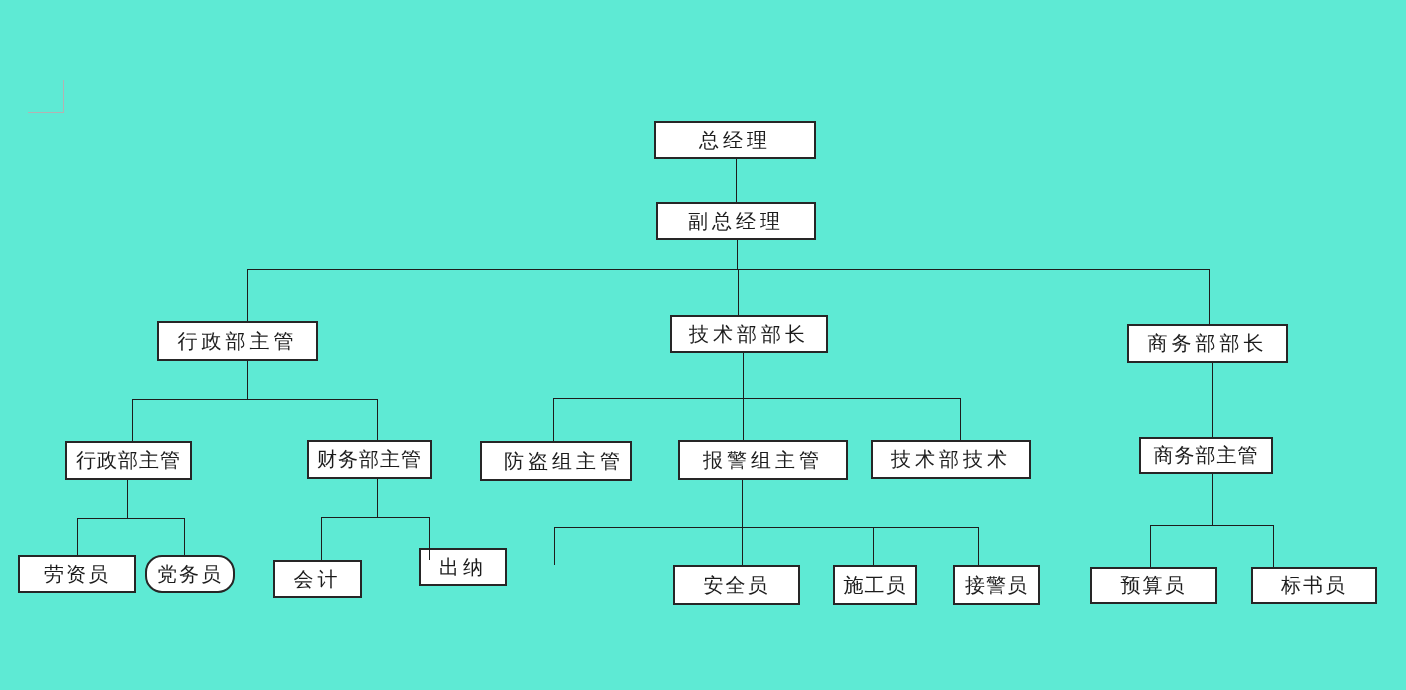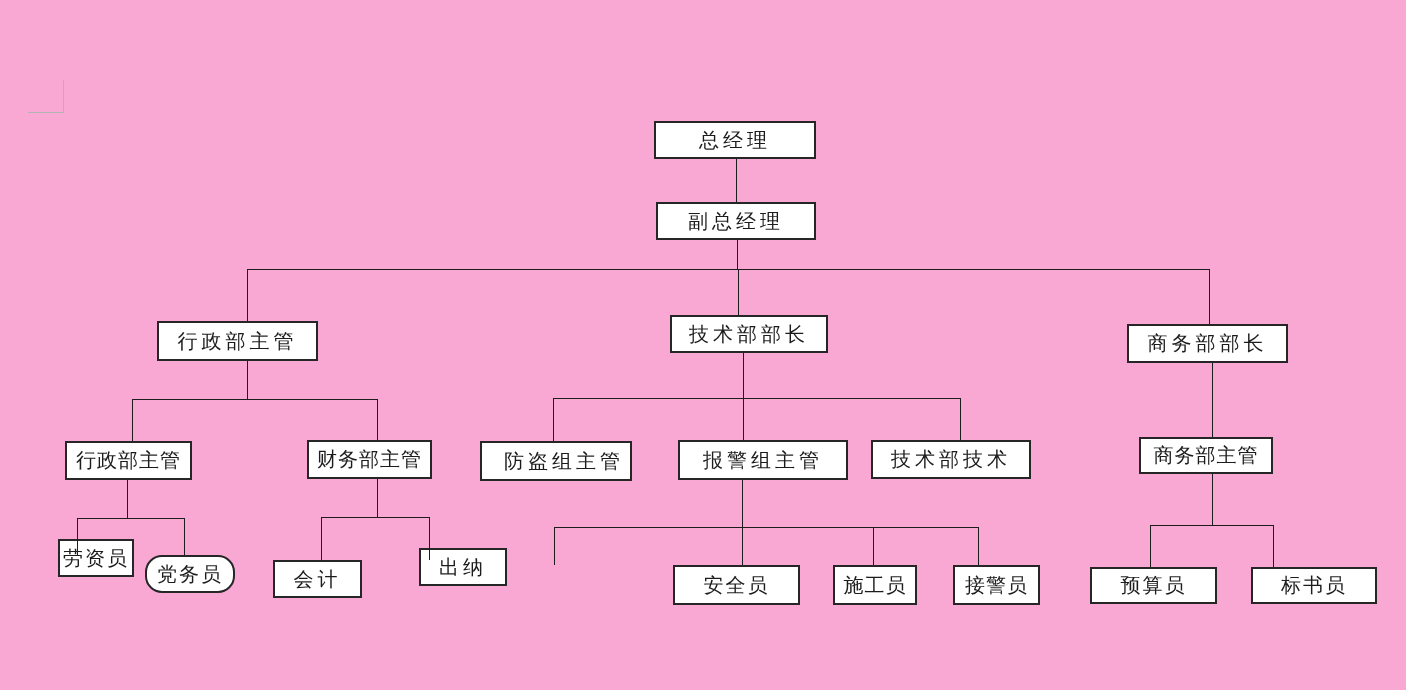--- a/index.html
+++ b/index.html
@@ -1,19 +1,19 @@
 <!DOCTYPE html>
 <html><head>
 <meta charset="utf-8">
 <style>
   html,body{margin:0;padding:0;background:#ffffff;}
   #canvas{
     position:relative;
     width:1406px;height:690px;
-    background:#f9a8d4;
+    background:#5eead4;
     font-family:"Liberation Serif","DejaVu Serif",serif;
     overflow:hidden;
     text-decoration:underline;
   }
   .node{
     position:absolute;
     border:2px solid #262626;
     background:#ffffff;
     display:flex;align-items:center;justify-content:center;
     font-size:20px;color:#1c1c1c;
@@ -37,21 +37,21 @@
   <div class="node" style="left:656px;top:202px;width:160px;height:38px;">副总经理</div>
   <div class="node" style="left:157px;top:321px;width:161px;height:40px;">行政部主管</div>
   <div class="node" style="left:670px;top:315px;width:158px;height:38px;">技术部部长</div>
   <div class="node" style="left:1127px;top:324px;width:161px;height:39px;">商务部部长</div>
   <div class="node" style="left:65px;top:441px;width:127px;height:39px;letter-spacing:1px;">行政部主管</div>
   <div class="node" style="left:307px;top:440px;width:125px;height:39px;letter-spacing:1px;">财务部主管</div>
   <div class="node" style="left:480px;top:441px;width:152px;height:40px;padding-left:16px;">防盗组主管</div>
   <div class="node" style="left:678px;top:440px;width:170px;height:40px;">报警组主管</div>
   <div class="node" style="left:871px;top:440px;width:160px;height:39px;">技术部技术</div>
   <div class="node" style="left:1139px;top:437px;width:134px;height:37px;letter-spacing:1px;">商务部主管</div>
-  <div class="node" style="left:18px;top:539px;width:76px;height:38px;letter-spacing:2px;margin-left:40px;">劳资员</div>
+  <div class="node" style="left:18px;top:555px;width:118px;height:38px;letter-spacing:2px;">劳资员</div>
   <div class="node" style="left:145px;top:555px;width:90px;height:38px;letter-spacing:2px;border-radius:17px;">党务员</div>
   <div class="node" style="left:273px;top:560px;width:89px;height:38px;">会计</div>
   <div class="node" style="left:395px;top:548px;width:88px;height:38px;margin-left:24px;">出纳</div>
   <div class="node" style="left:673px;top:565px;width:127px;height:40px;letter-spacing:2px;">安全员</div>
   <div class="node" style="left:833px;top:565px;width:84px;height:40px;letter-spacing:1px;">施工员</div>
   <div class="node" style="left:953px;top:565px;width:87px;height:40px;letter-spacing:1px;">接警员</div>
   <div class="node" style="left:1090px;top:567px;width:127px;height:37px;letter-spacing:2px;">预算员</div>
   <div class="node" style="left:1251px;top:567px;width:126px;height:37px;letter-spacing:2px;">标书员</div>
 
   <div class="lv" style="left:736px;top:159px;height:43px;"></div>

